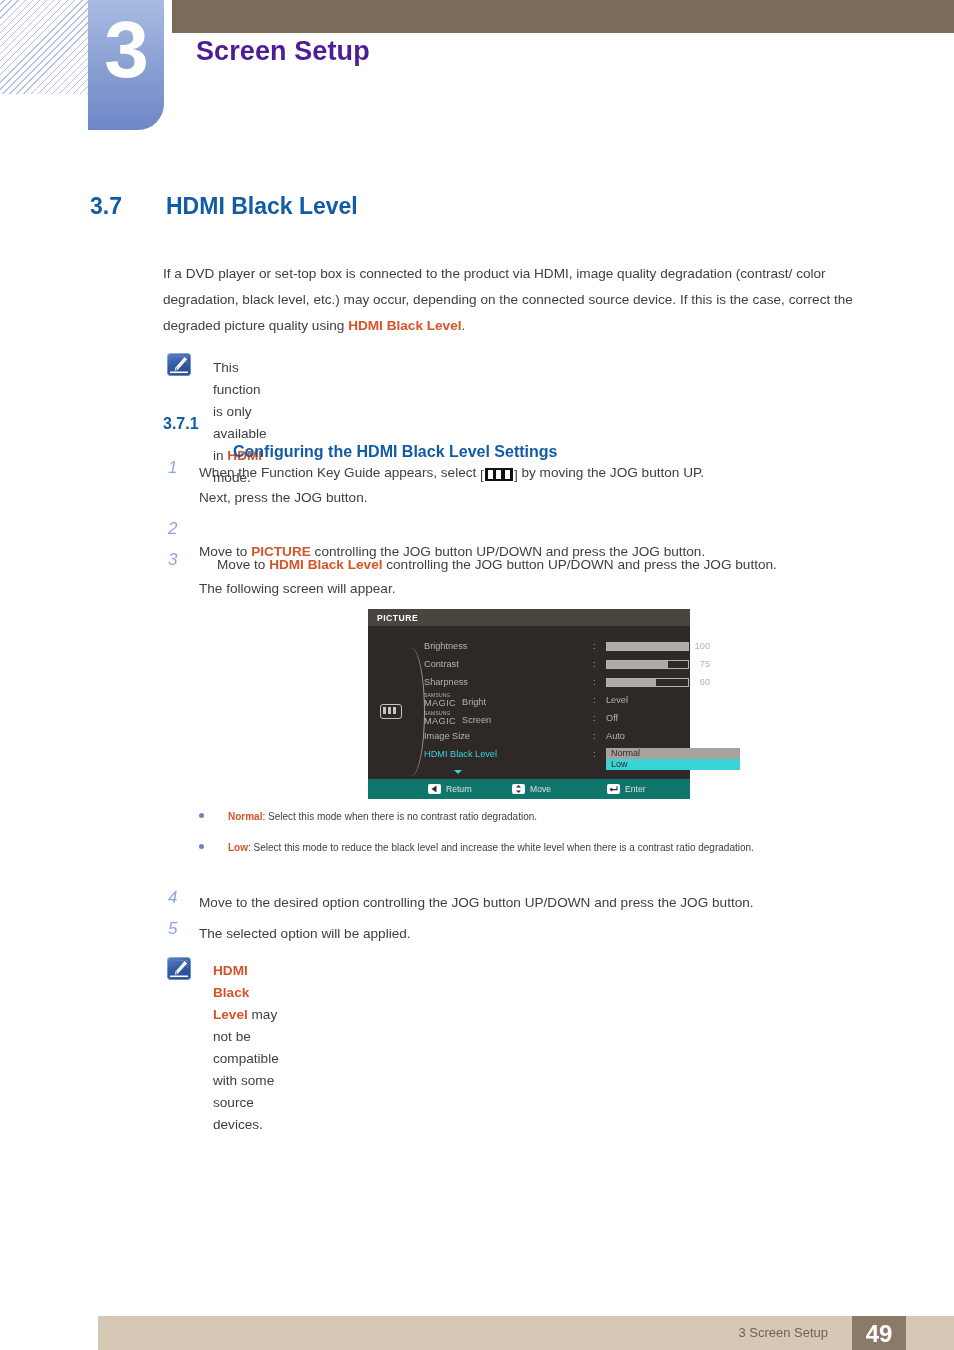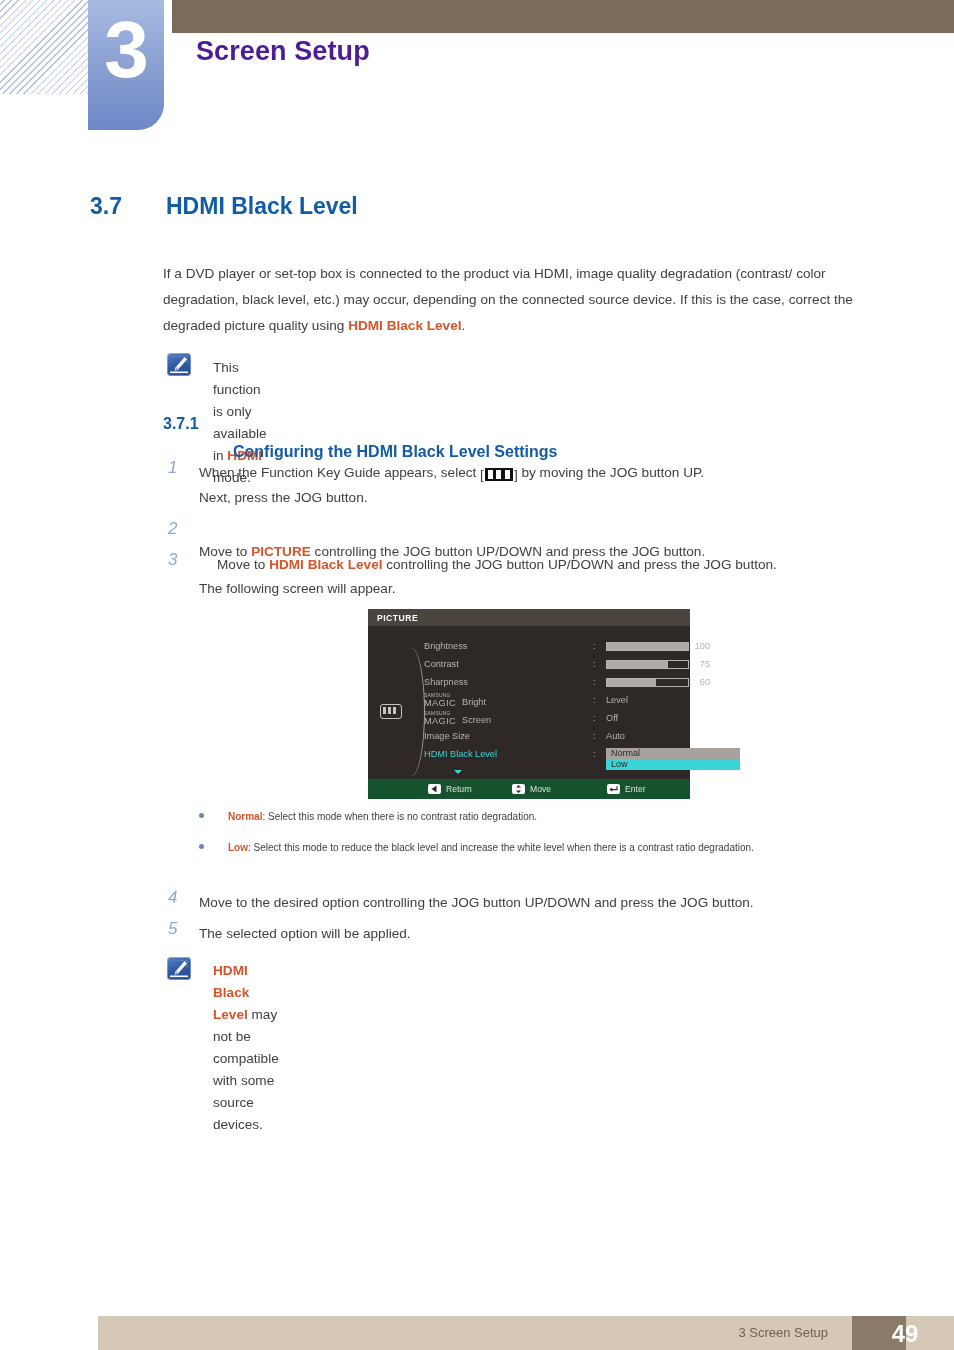--- a/index.html
+++ b/index.html
@@ -206,21 +206,21 @@
     font-size: 8.6px;
     font-weight: 700;
     color: #ffffff;
     letter-spacing: .5px;
   }
   .osd-body { position: absolute; left: 0; top: 17px; width: 322px; height: 153px; }
   .osd-foot {
     position: absolute;
     left: 0; bottom: 0;
     width: 322px; height: 20px;
-    background: #14532d;
+    background: #0f766e;
   }
   .osd-icon-box {
     position: absolute;
     left: 12px; top: 78px;
     width: 20px; height: 13px;
     border: 1.5px solid #c9c3c0;
     border-radius: 3px;
   }
   .osd-icon-box i {
     position: absolute;
@@ -321,21 +321,20 @@
     background: #8c7a68;
   }
   .footer-page {
     position: absolute;
     left: 852px; top: 1320px;
     width: 54px;
     text-align: center;
     font-size: 24px;
     font-weight: 700;
     color: #ffffff;
-    padding-left: 26px;
   }
 </style>
 </head>
 <body>
 
 <div class="hatch"></div>
 <div class="brownbar"></div>
 <div class="chapter-tab">
   <div class="chapter-num">3</div>
 </div>

